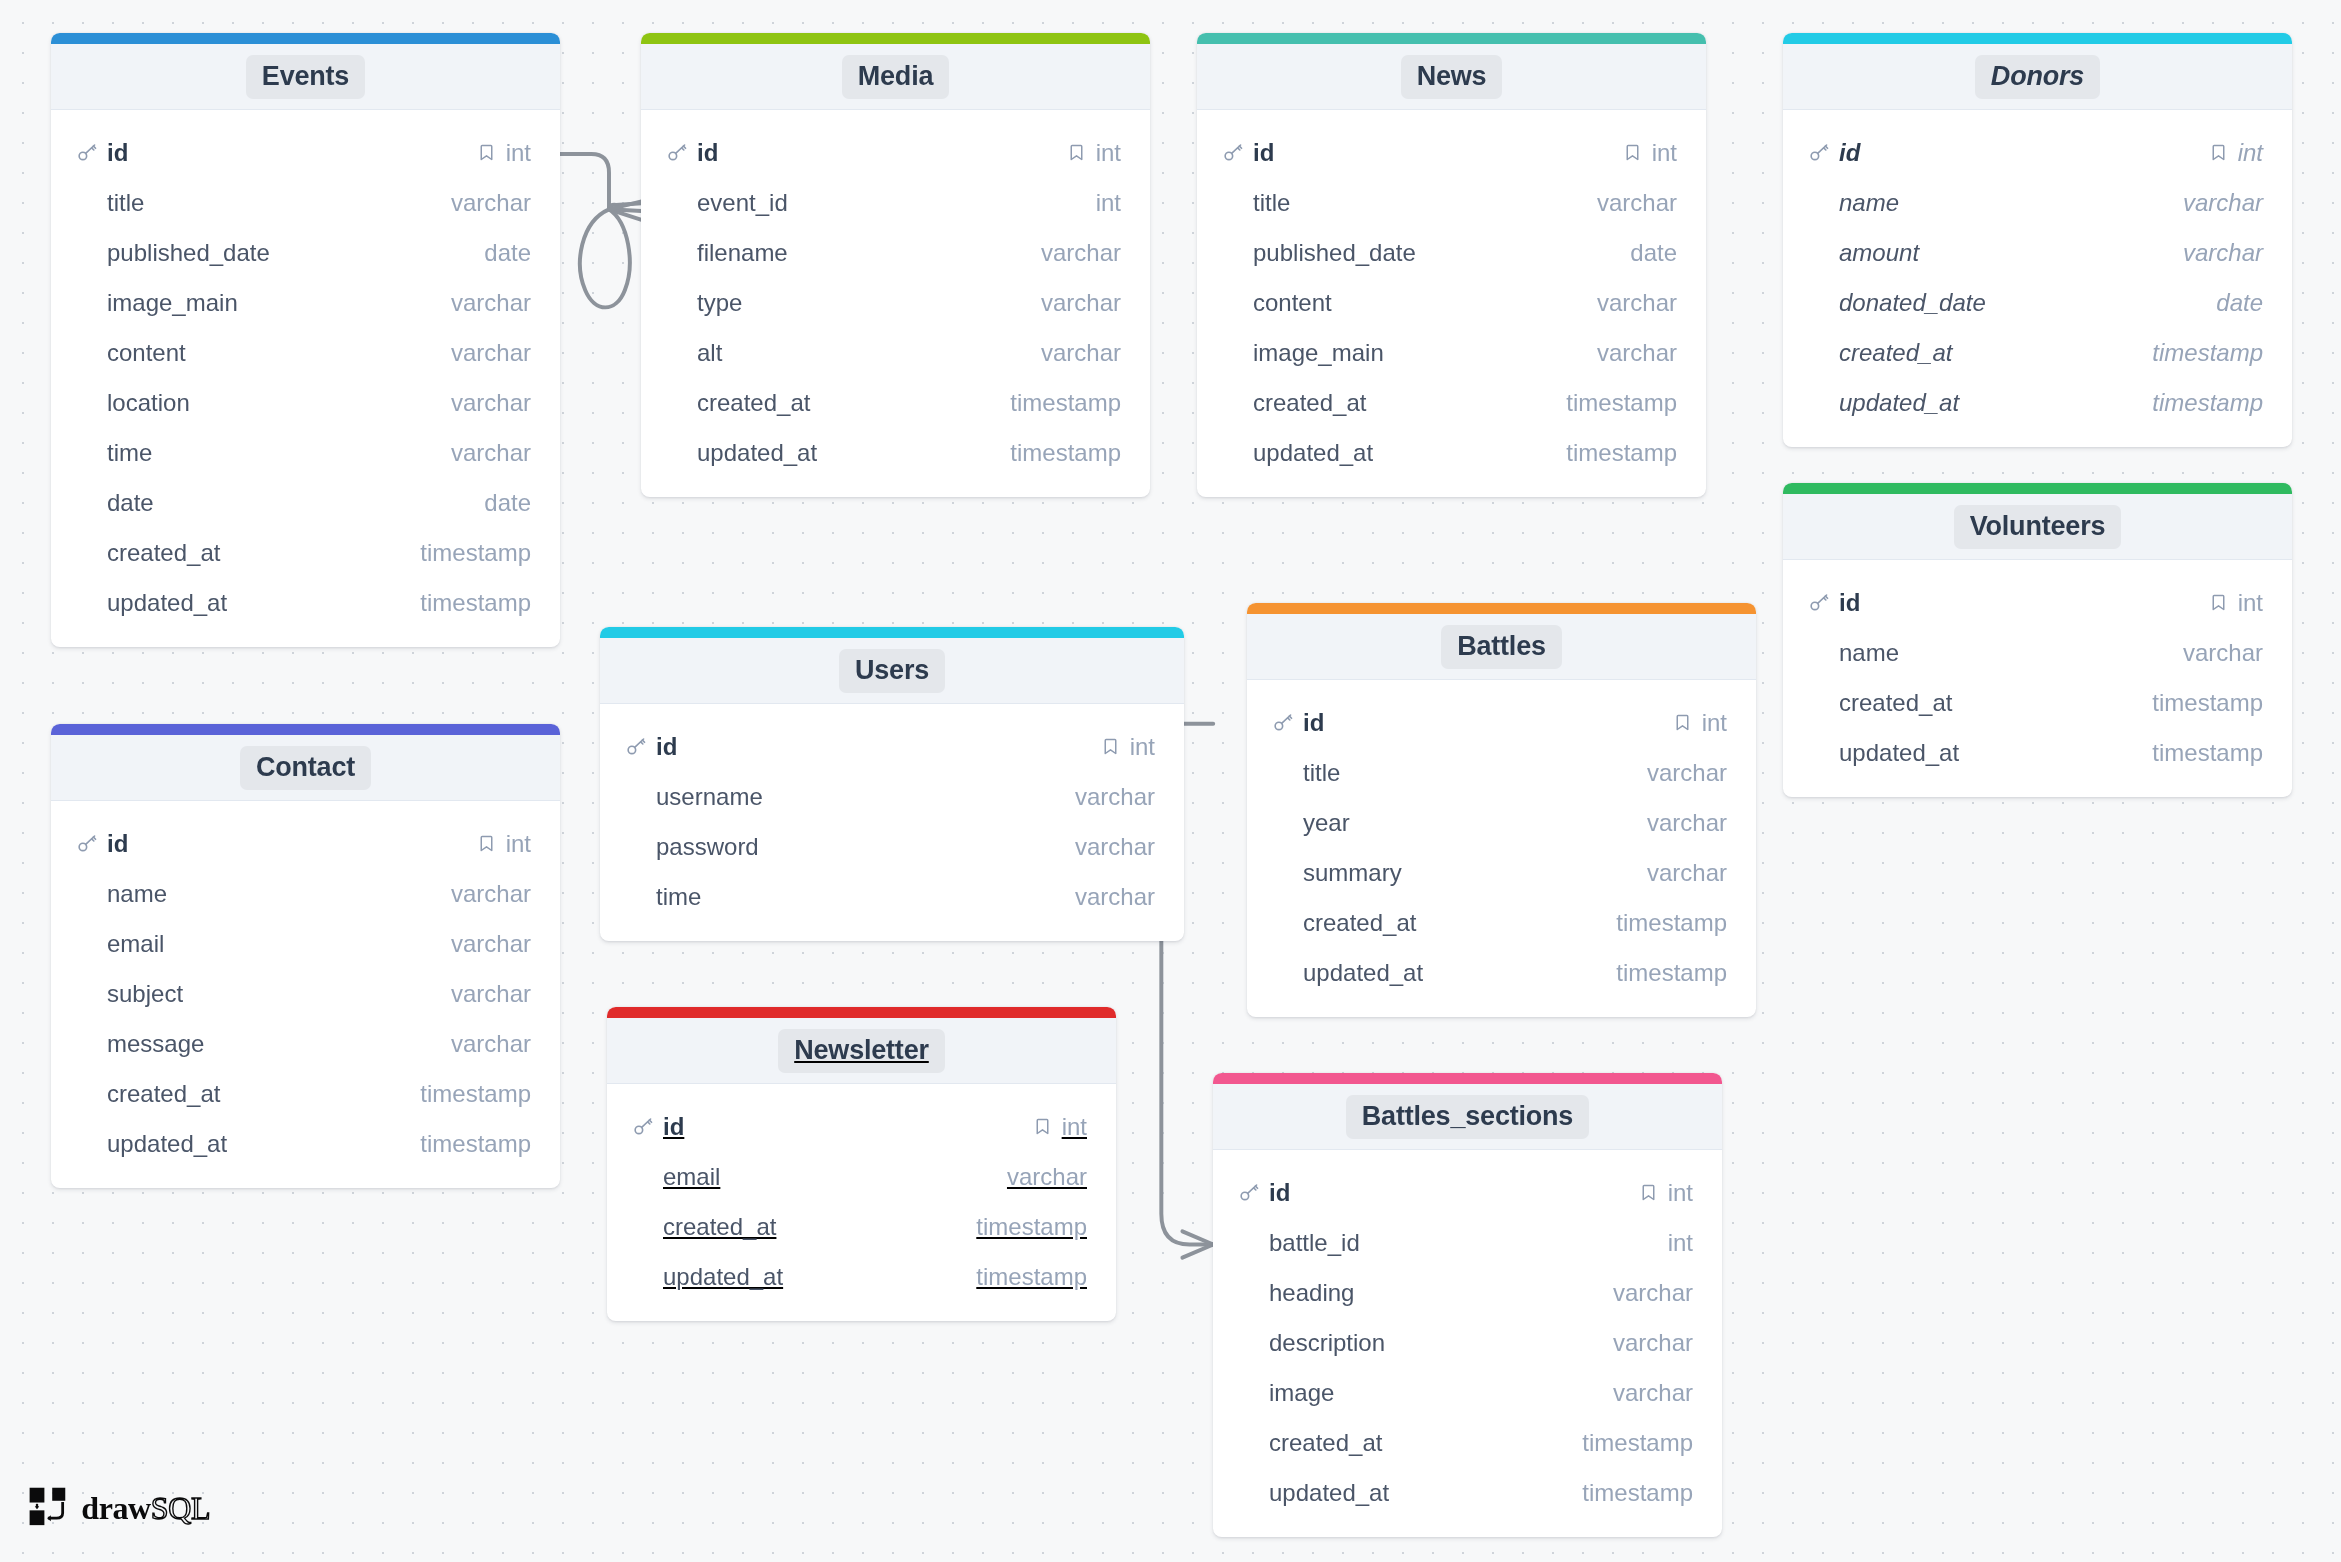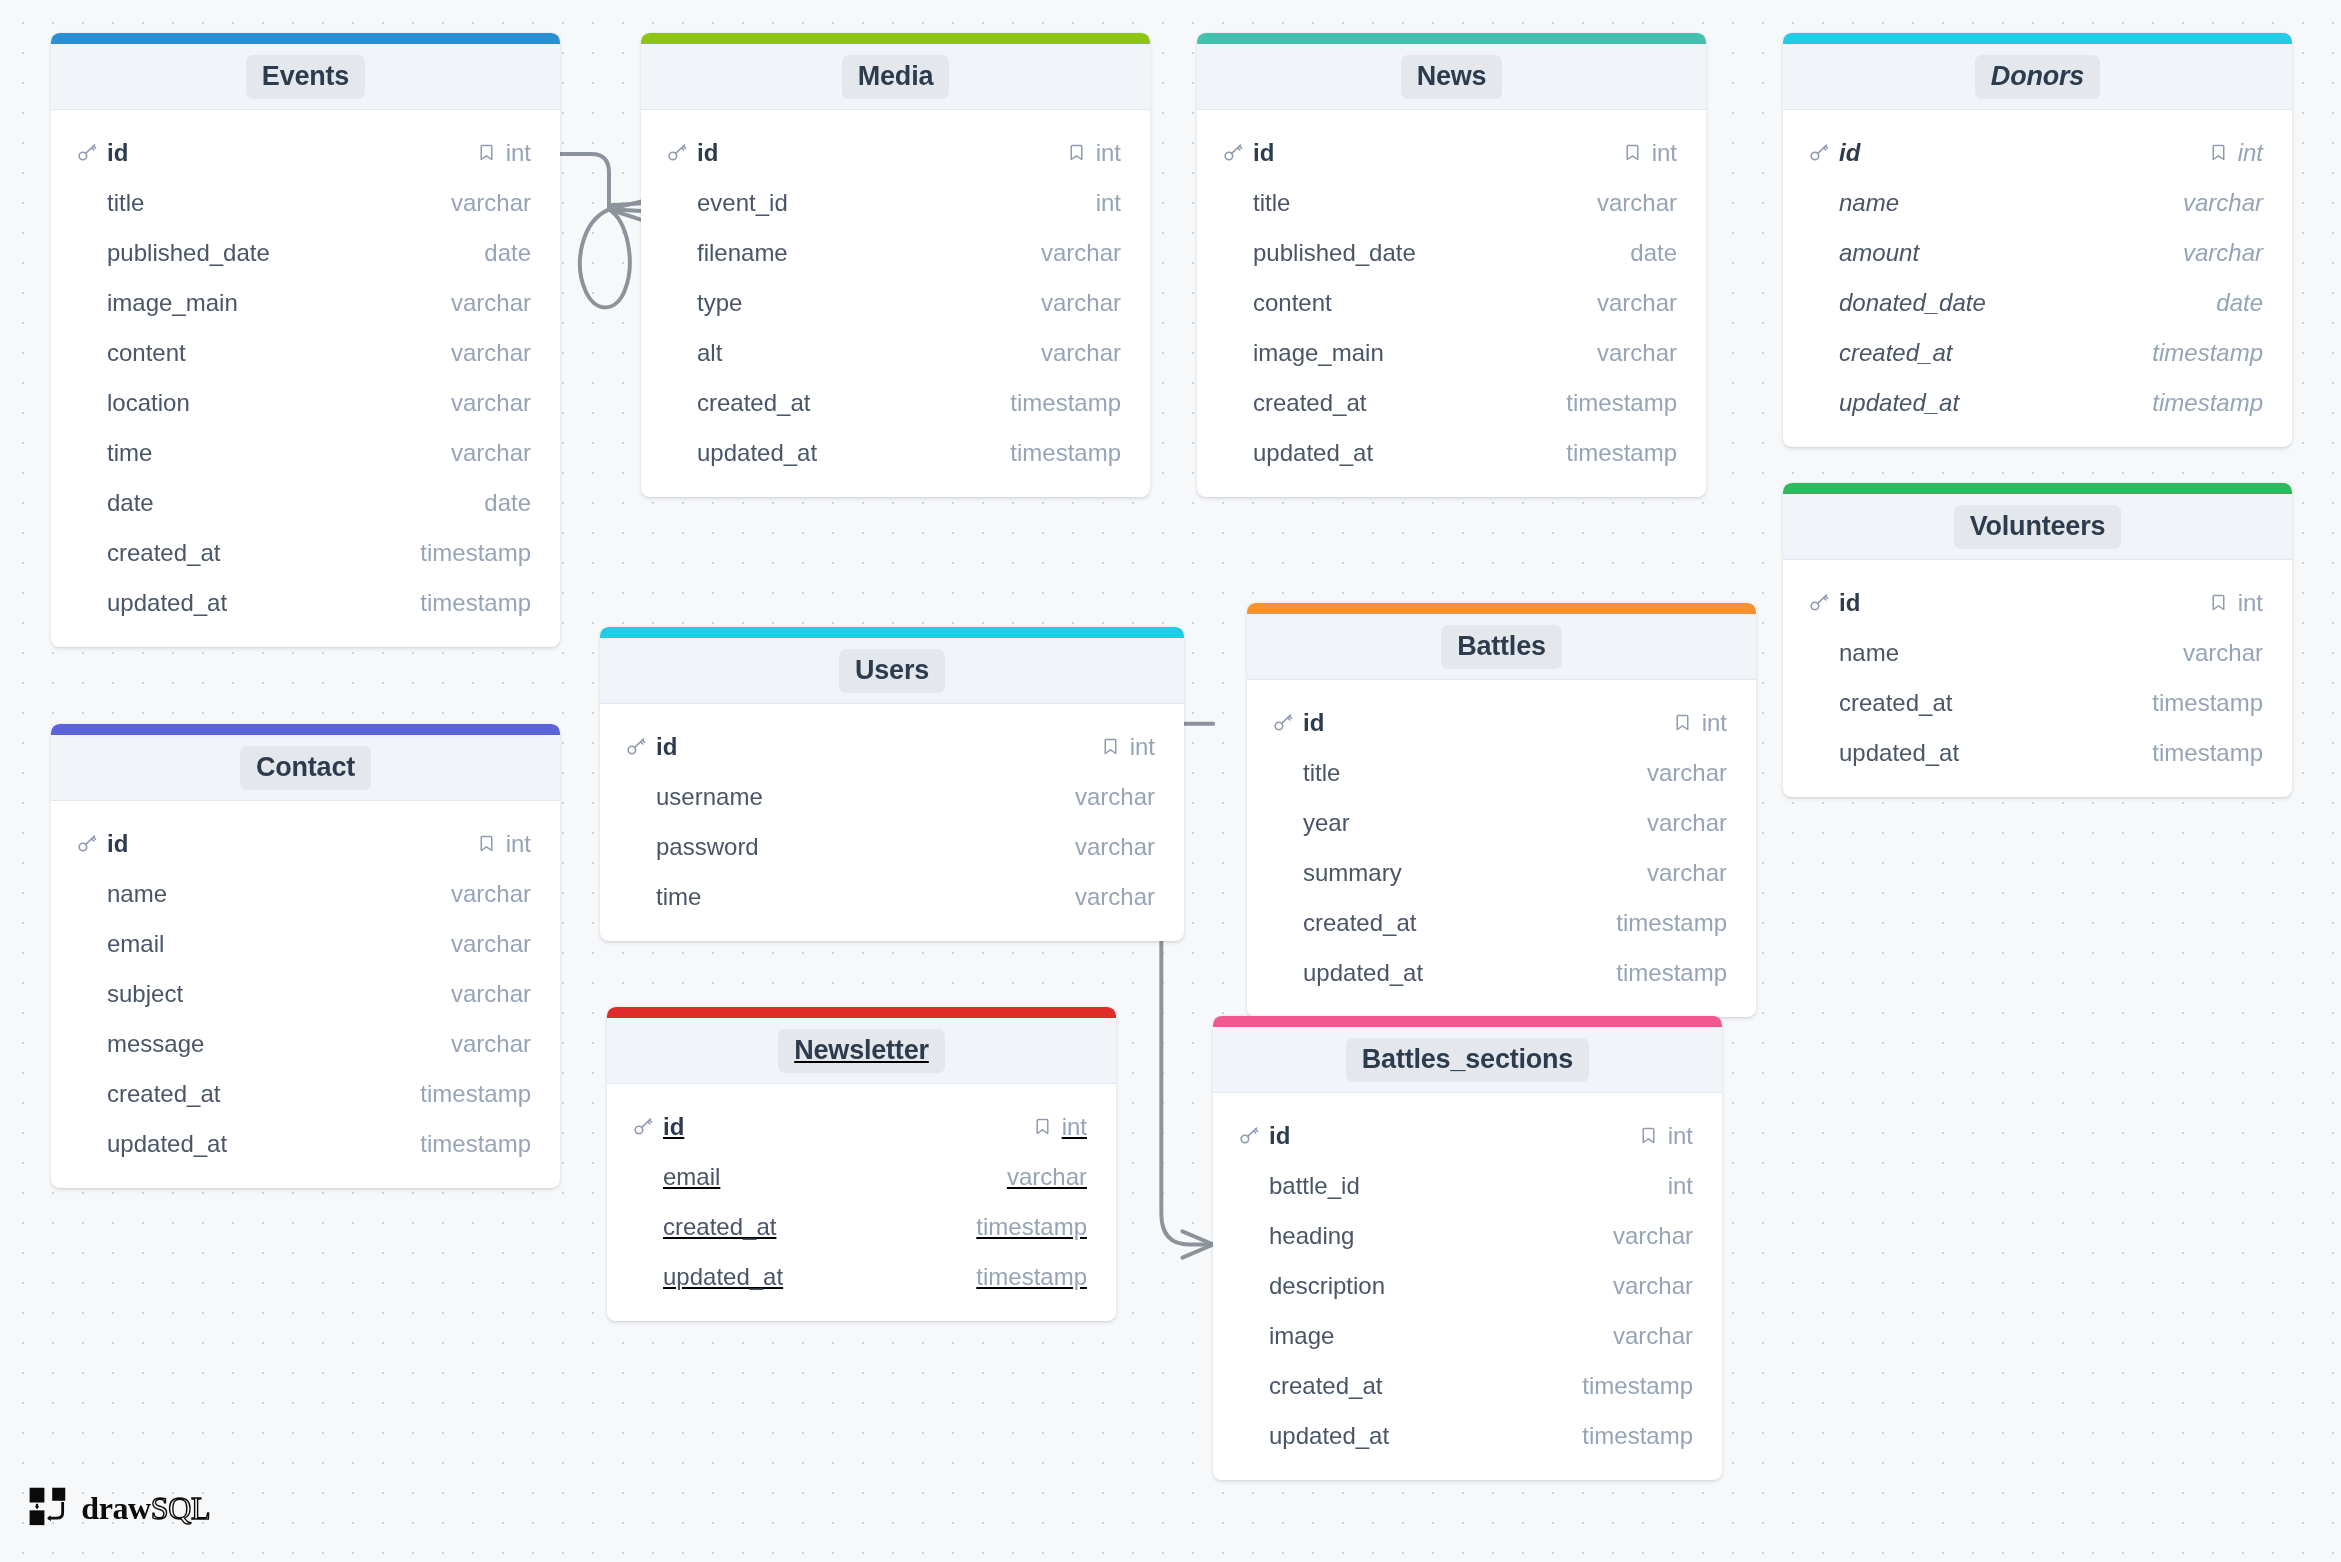--- a/index.html
+++ b/index.html
@@ -845,21 +845,21 @@
             <div class="col-left">
               <span class="name-indent"></span>
               <span class="col-name">updated_at</span>
             </div>
             <div class="col-right">
               <span class="col-type">timestamp</span>
             </div>
           </div>
         </div>
       </div>
-      <div class="table-card" style="left: 1213px; top: 1016px; width: 509px;">
+      <div class="table-card" style="left: 1213px; top: 1073px; width: 509px;">
         <div class="accent-bar" style="background: rgb(242, 87, 143);"></div>
         <div class="card-header">
           <span class="card-title">Battles_sections</span>
         </div>
         <div class="card-body">
           <div class="col-row is-pk">
             <div class="col-left">
               <span class="pk-icon">
                 <svg width="23" height="23" viewBox="0 0 24 24" fill="none" stroke="#8e9bb0" stroke-width="1.7" stroke-linecap="round" stroke-linejoin="round">
                   <circle cx="7.2" cy="15.6" r="3.9"></circle>

